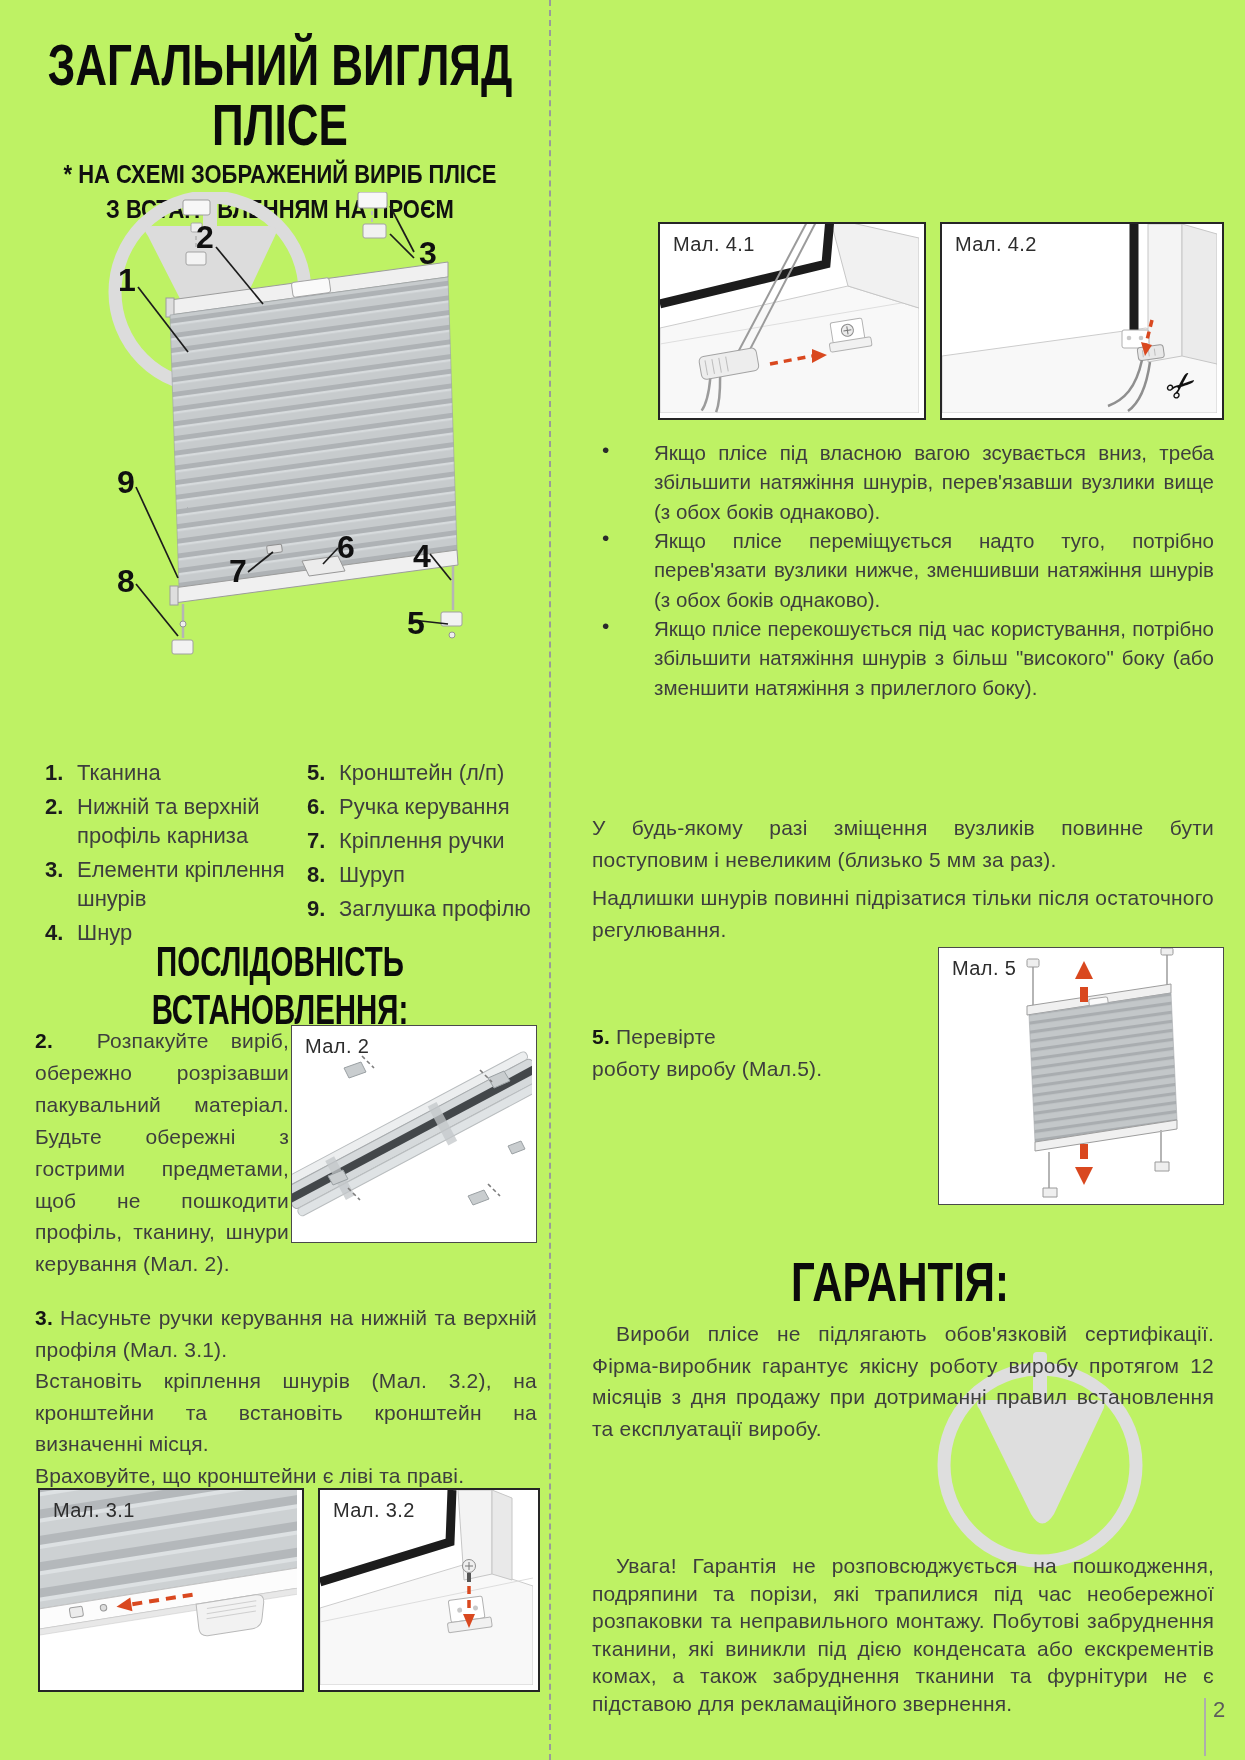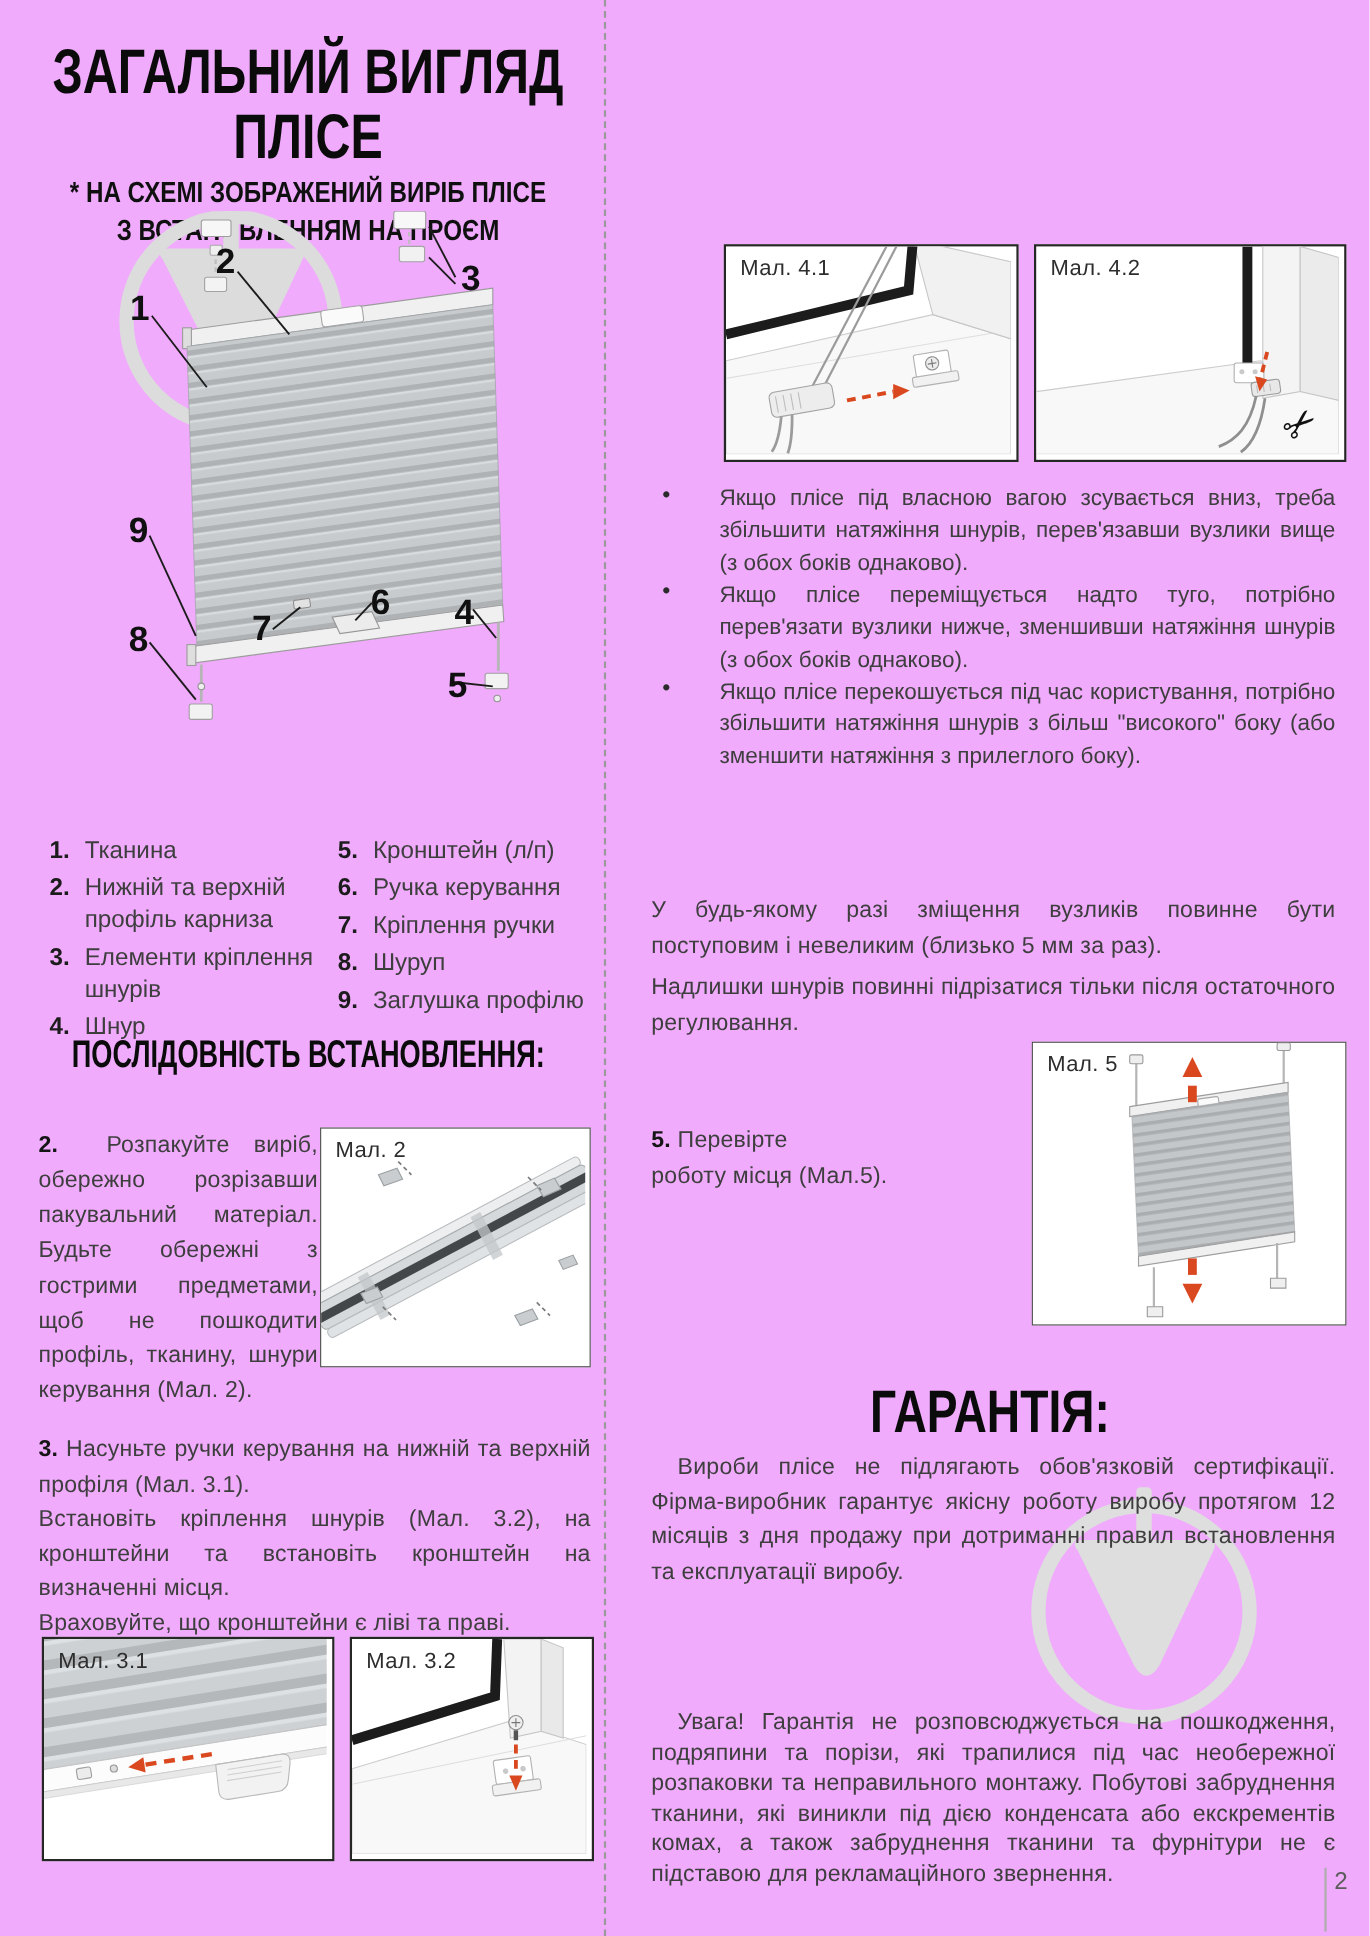--- a/index.html
+++ b/index.html
@@ -1,26 +1,26 @@
 <!DOCTYPE html>
 <html><head>
 <meta charset="utf-8">
 <style>
   html,body{margin:0;padding:0;background:#ffffff;}
   .page{
-    position:relative;width:1245px;height:1760px;background:#f0abfc;
+    position:relative;width:1245px;height:1760px;background:#bef264;
     font-family:"Liberation Sans","DejaVu Sans",sans-serif;
     overflow:hidden;color:#3e3e3e;
   }
   .abs{position:absolute;}
   .cond{display:inline-block;transform:scaleY(1.3);transform-origin:50% 0;}
   .center{text-align:center;width:100%;}
   .h1{font-size:44px;font-weight:bold;color:#0b0b0b;line-height:1.05;letter-spacing:0;}
   .h1sub{font-size:22px;font-weight:bold;color:#101010;line-height:1.3;}
-  .h2{font-size:26px;font-weight:bold;color:#0b0b0b;}
+  .h2{font-size:31px;font-weight:bold;color:#0b0b0b;}
   .h2 .cond{transform:scale(.95,1.35);}
   .h3{font-size:42px;font-weight:bold;color:#0b0b0b;}
   .txt{font-size:21px;color:#3e3e3e;line-height:1.5;text-align:justify;letter-spacing:.2px;}
   .stretch{text-align-last:justify;}
   .stepnum{font-weight:bold;color:#141414;}
   .leg-item{display:flex;font-size:22px;color:#3e3e3e;line-height:1.32;margin-bottom:5px;}
   .leg-num{font-weight:bold;color:#1c1c1c;width:32px;flex:none;}
   .bullet-item{display:flex;}
   .bdot{width:52px;flex:none;font-size:21px;color:#2b2b2b;padding-left:8px;}
   .btext{flex:1;text-align:justify;font-size:20.5px;line-height:1.43;color:#3e3e3e;}
@@ -352,21 +352,21 @@
 
   <div class="abs txt" style="left:592px;top:812px;width:622px;line-height:1.5;">
     <span>У будь-якому разі зміщення вузликів повинне бути поступовим і невеликим (близько 5 мм за раз).</span>
   </div>
   <div class="abs txt" style="left:592px;top:882px;width:622px;line-height:1.5;">
     <span>Надлишки шнурів повинні підрізатися тільки після остаточного регулювання.</span>
   </div>
 
   <div class="abs txt prelines" style="left:592px;top:988px;width:330px;line-height:1.55;text-align:left;">
     <span class="stepnum">5.</span>&nbsp;<span class="prelines">Перевірте
-роботу місця (Мал.5).</span>
+роботу виробу (Мал.5).</span>
   </div>
 
   <div class="figbox thin" style="left:938px;top:947px;width:252px;height:256px;padding-left:32px;">
     <span class="fig-label">Мал. 5</span>
     <svg width="248" height="252" viewBox="0 0 248 252">
       <line x1="62" y1="60" x2="62" y2="18" stroke="#b5b5b5" stroke-width="2"></line>
       <rect x="56" y="11" width="12" height="8" rx="1.5" fill="#eeeeee" stroke="#9a9a9a"></rect>
       <line x1="196" y1="38" x2="196" y2="6" stroke="#b5b5b5" stroke-width="2"></line>
       <rect x="190" y="0" width="12" height="7" rx="1.5" fill="#eeeeee" stroke="#9a9a9a"></rect>
       <polygon points="56,58 200,36 200,45 56,67" fill="#f0f0f0" stroke="#9d9d9d"></polygon>

